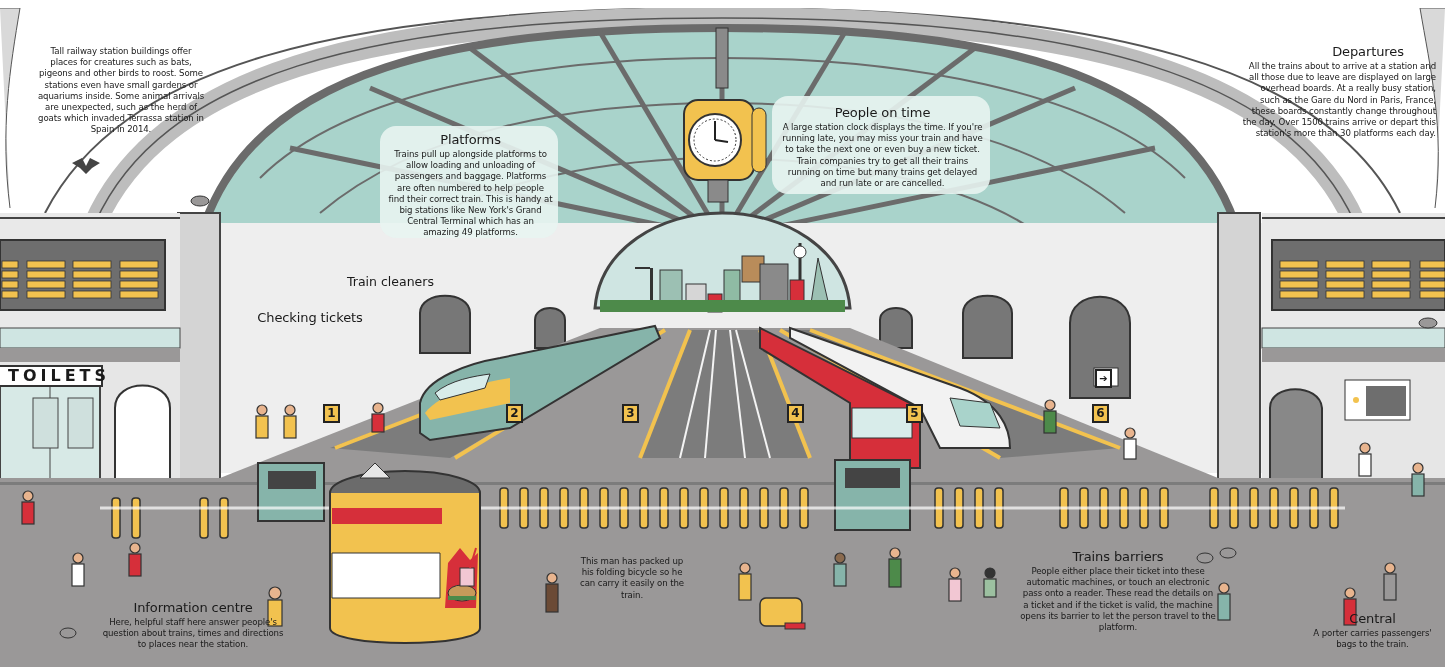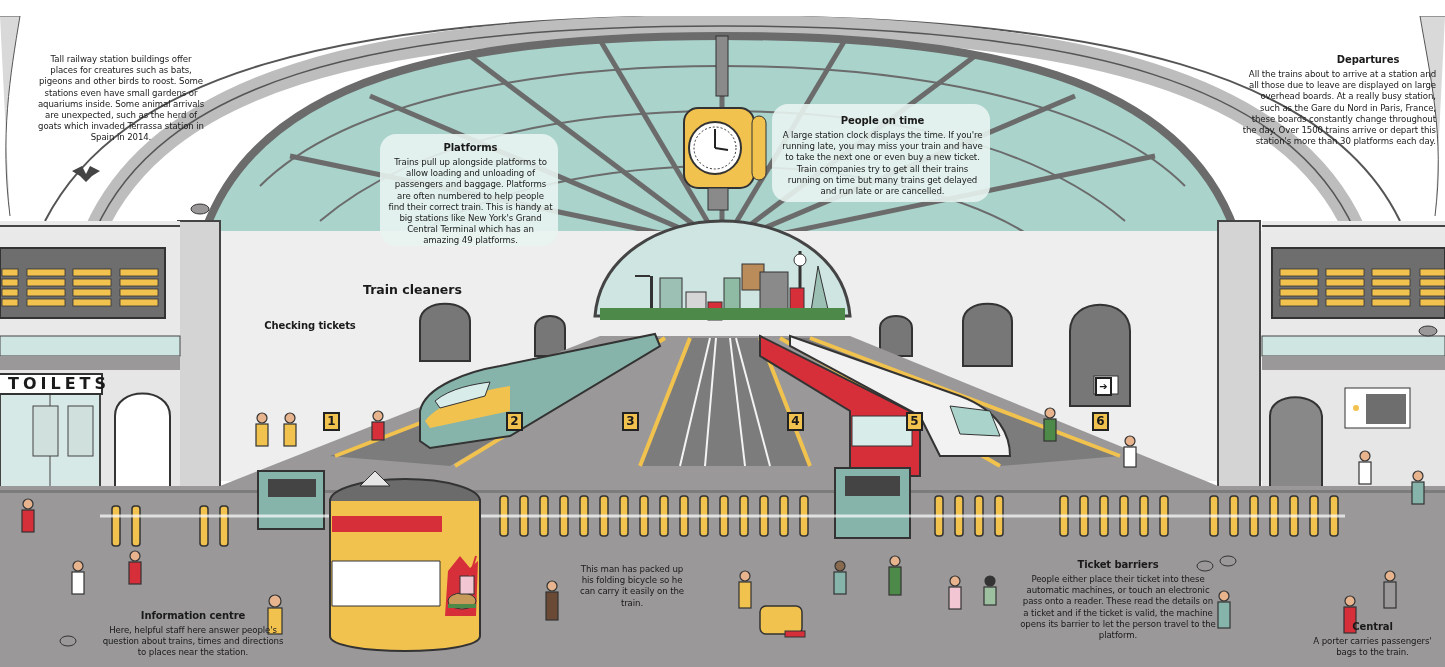--- a/index.html
+++ b/index.html
@@ -1,22 +1,22 @@
 <!DOCTYPE html>
 <html><head>
 <meta charset="utf-8">
 <style>
   * { box-sizing: border-box; margin: 0; padding: 0; }
   html, body { width: 1445px; height: 667px; overflow: hidden; background: #ffffff; }
   body { position: relative; font-family: "DejaVu Sans", sans-serif; color: #1a1a1a; }
-  .scene { position: absolute; left: 0; top: 16px; width: 1445px; height: 540px; }
+  .scene { position: absolute; left: 0; top: 8px; width: 1445px; height: 540px; }
   .caption { position: absolute; text-align: center; font-size: 8.6px; line-height: 11.2px; color: #1a1a1a; letter-spacing: -0.1px; }
-  .caption .ttl { display: block; font-size: 10px; line-height: 16px; font-weight: bold; margin-bottom: 1px; }
+  .caption .ttl { display: block; font-size: 13px; line-height: 16px; font-weight: normal; margin-bottom: 1px; }
   .panel-box { position: absolute; background: rgba(232,244,241,0.9); border-radius: 16px; }
-  .label { position: absolute; font-weight: bold; font-size: 12.5px; margin-left: 16px; }
+  .label { position: absolute; font-weight: normal; font-size: 12.5px; }
   .pnum { position: absolute; width: 17px; height: 19px; background: #f2c24f; border: 2px solid #222; font-size: 12px; font-weight: bold; text-align: center; line-height: 15px; }
   .toilets-sign { position: absolute; left: 0; top: 357px; width: 103px; height: 22px; background: #fff; border: 2px solid #333; border-left: none; font-size: 16px; letter-spacing: 4px; padding-left: 8px; line-height: 18px; font-weight: bold; }
 </style>
 </head>
 <body>
 
 <div class="scene">
 <svg width="1445" height="667" viewBox="0 0 1445 667" xmlns="http://www.w3.org/2000/svg">
 
   <rect x="0" y="0" width="1445" height="667" fill="#ffffff"></rect>
@@ -397,21 +397,21 @@
 <div class="caption" style="left:98px; top:592px; width:190px;">
   <span class="ttl">Information centre</span>
   <span>Here, helpful staff here answer people's question about trains, times and directions to places near the station.</span>
 </div>
 
 <div class="caption" style="left:580px; top:548px; width:104px;">
   <span>This man has packed up his folding bicycle so he can carry it easily on the train.</span>
 </div>
 
 <div class="caption" style="left:1020px; top:541px; width:196px;">
-  <span class="ttl">Ticket barriers</span>
+  <span class="ttl">Trains barriers</span>
   <span>People either place their ticket into these automatic machines, or touch an electronic pass onto a reader. These read the details on a ticket and if the ticket is valid, the machine opens its barrier to let the person travel to the platform.</span>
 </div>
 
 <div class="caption" style="left:1305px; top:603px; width:135px;">
   <span class="ttl">Central</span>
   <span>A porter carries passengers' bags to the train.</span>
 </div>
 
 
 <div class="toilets-sign">TOILETS</div>

